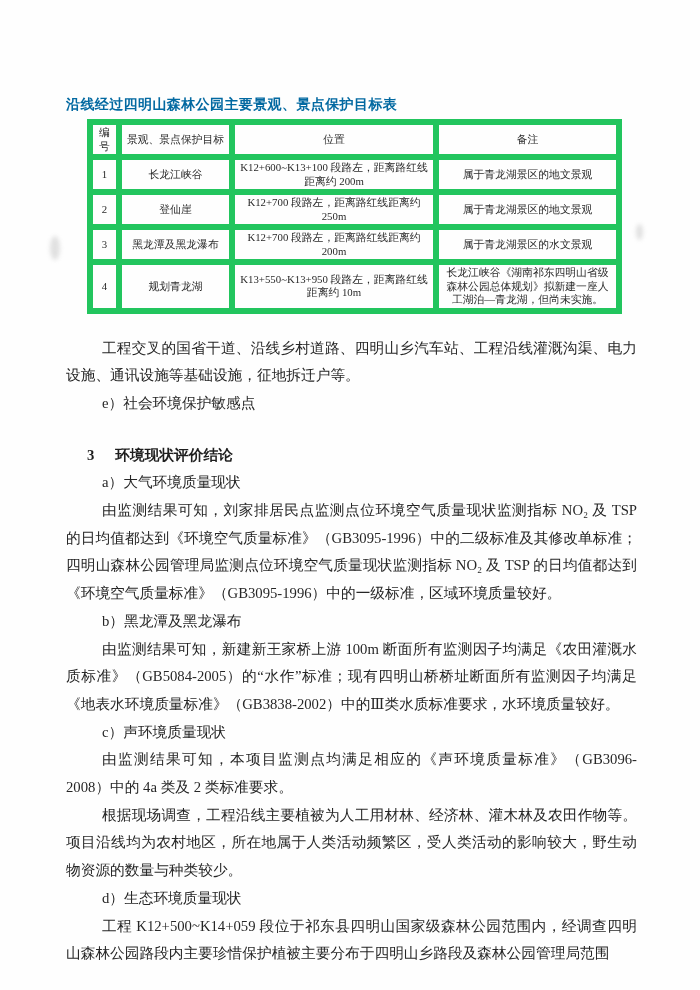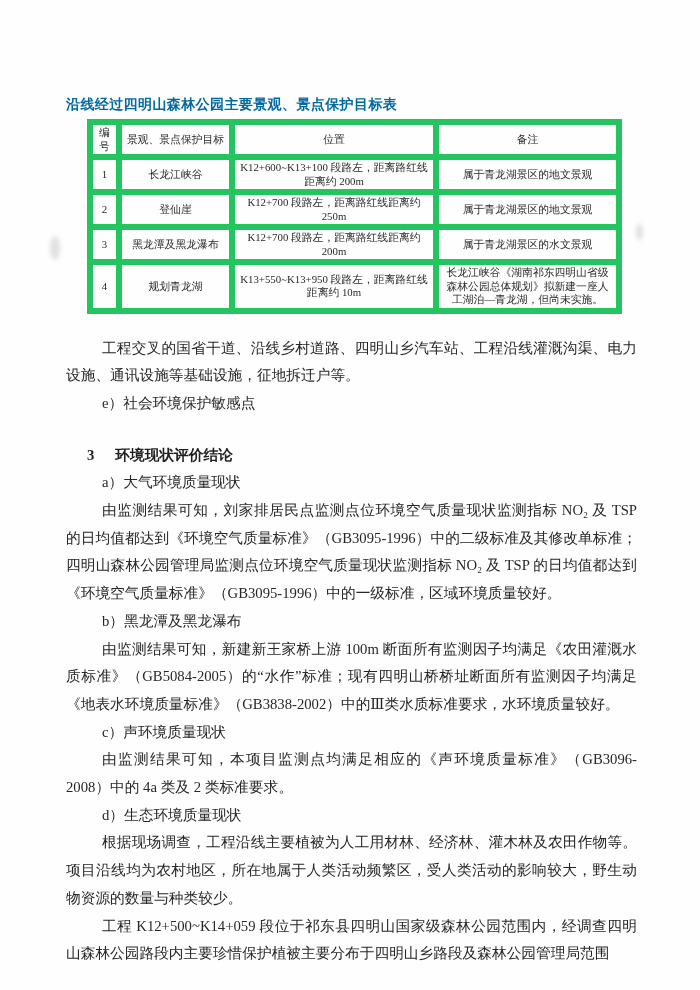--- a/index.html
+++ b/index.html
@@ -136,19 +136,19 @@
     <div class="paras">
       <p>工程交叉的国省干道、沿线乡村道路、四明山乡汽车站、工程沿线灌溉沟渠、电力设施、通讯设施等基础设施，征地拆迁户等。</p>
       <p>e）社会环境保护敏感点</p>
       <p class="sec-heading"><span class="sec-num">3</span><span>环境现状评价结论</span></p>
       <p>a）大气环境质量现状</p>
       <p>由监测结果可知，刘家排居民点监测点位环境空气质量现状监测指标 NO₂ 及 TSP 的日均值都达到《环境空气质量标准》（GB3095-1996）中的二级标准及其修改单标准；四明山森林公园管理局监测点位环境空气质量现状监测指标 NO₂ 及 TSP 的日均值都达到《环境空气质量标准》（GB3095-1996）中的一级标准，区域环境质量较好。</p>
       <p>b）黑龙潭及黑龙瀑布</p>
       <p>由监测结果可知，新建新王家桥上游 100m 断面所有监测因子均满足《农田灌溉水质标准》（GB5084-2005）的“水作”标准；现有四明山桥桥址断面所有监测因子均满足《地表水环境质量标准》（GB3838-2002）中的Ⅲ类水质标准要求，水环境质量较好。</p>
       <p>c）声环境质量现状</p>
       <p>由监测结果可知，本项目监测点均满足相应的《声环境质量标准》（GB3096-2008）中的 4a 类及 2 类标准要求。</p>
+      <p>根据现场调查，工程沿线主要植被为人工用材林、经济林、灌木林及农田作物等。项目沿线均为农村地区，所在地属于人类活动频繁区，受人类活动的影响较大，野生动物资源的数量与种类较少。</p>
       <p>d）生态环境质量现状</p>
-      <p>根据现场调查，工程沿线主要植被为人工用材林、经济林、灌木林及农田作物等。项目沿线均为农村地区，所在地属于人类活动频繁区，受人类活动的影响较大，野生动物资源的数量与种类较少。</p>
       <p>工程 K12+500~K14+059 段位于祁东县四明山国家级森林公园范围内，经调查四明山森林公园路段内主要珍惜保护植被主要分布于四明山乡路段及森林公园管理局范围</p>
     </div>
 
   </div>
 </div>
 
 </body></html>

